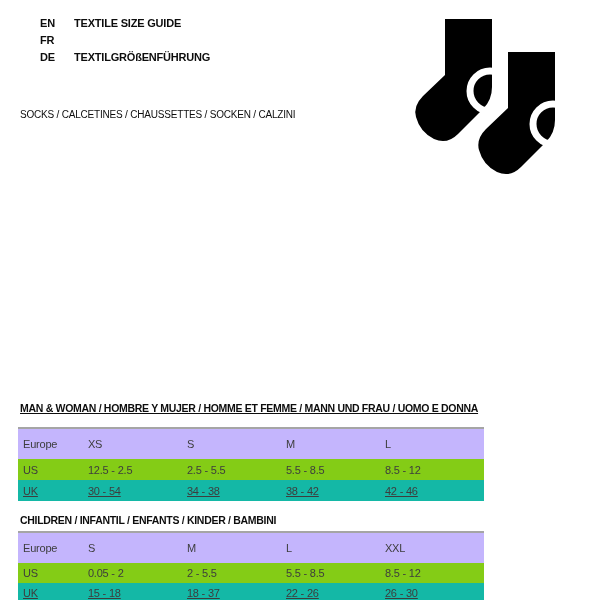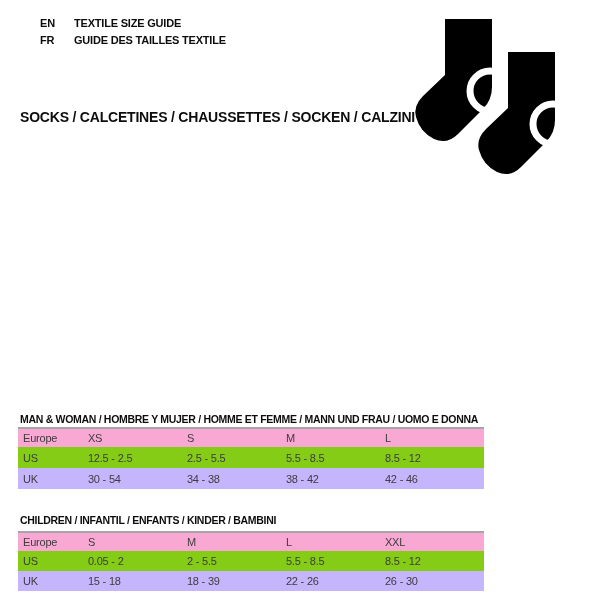--- a/index.html
+++ b/index.html
@@ -4,48 +4,51 @@
 <style>
   html,body{margin:0;padding:0;background:#fff;}
   .canvas{
     position:relative;width:600px;height:600px;background:#ffffff;overflow:hidden;
     font-family:"Liberation Sans", sans-serif;color:#111;
   }
   
   .lang-list{position:absolute;left:23px;top:14px;}
   .lang-row{display:flex;height:17px;align-items:center;font-weight:bold;font-size:11px;letter-spacing:-0.2px;color:#0d0d0d;padding-left:17px;}
   .lang-code{width:34px;flex:0 0 34px;}
-  .category-line{position:absolute;left:20px;top:109px;font-weight:bold;font-size:14px;letter-spacing:-0.2px;color:#0d0d0d;}
+  .category-line{position:absolute;left:20px;top:109px;font-weight:normal;font-size:10px;letter-spacing:-0.2px;color:#0d0d0d;}
   
   .socks-svg{position:absolute;left:404px;top:12px;}
   
   .table-title{position:absolute;left:20px;font-weight:bold;font-size:10.5px;letter-spacing:-0.3px;color:#0d0d0d;white-space:nowrap;}
   .size-table{position:absolute;left:18px;width:466px;font-size:11px;letter-spacing:-0.2px;color:#3d3d3d;}
   .t-row{display:flex;align-items:center;box-sizing:border-box;}
-  .t-head{height:20px;background:#f9a8d4;border-top:2px solid #a5a5a5;}
+  .t-head{height:32px;background:#c4b5fd;border-top:2px solid #a5a5a5;}
   .t-body{height:21px;background:#84cc16;}
   #table2 .t-body{height:20px;}
-  .t-body.alt{background:#c4b5fd;}
+  .t-body.alt{background:#14b8a6;text-decoration:underline;}
   .t-cell{box-sizing:border-box;overflow:hidden;white-space:nowrap;}
   .c0{flex:0 0 15%;padding-left:5px;text-align:left;}
   .c1,.c2,.c3,.c4{flex:0 0 21.25%;}
 </style>
 </head>
 <body>
 
 <div class="canvas">
 
   <div class="lang-list">
     <div class="lang-row">
       <span class="lang-code">EN</span>
       <span class="lang-label">TEXTILE SIZE GUIDE</span>
     </div>
     <div class="lang-row">
       <span class="lang-code">FR</span>
-      <span class="lang-label">GUIDE DES TAILLES TEXTILE</span>
+    </div>
+    <div class="lang-row">
+      <span class="lang-code">DE</span>
+      <span class="lang-label">TEXTILGRÖßENFÜHRUNG</span>
     </div>
   </div>
 
   <div class="category-line">SOCKS / CALCETINES / CHAUSSETTES / SOCKEN / CALZINI</div>
 
   <svg class="socks-svg" width="190" height="172" viewBox="0 0 190 172" xmlns="http://www.w3.org/2000/svg">
     <defs>
       <path id="sock" d="M 32 0 L 79 0 L 79 68 Q 79 81 70 90 L 45 115 Q 34 126 21 120 Q 7 113 3 98 Q 0 87 10 77 L 32 56 Z"></path>
     </defs>
 
@@ -54,21 +57,21 @@
       <circle cx="77" cy="72" r="20" fill="none" stroke="#fff" stroke-width="7"></circle>
     </g>
 
     <g transform="translate(72,40)">
       <use href="#sock" fill="none" stroke="#fff" stroke-width="11" stroke-linejoin="round"></use>
       <use href="#sock" fill="#000"></use>
       <circle cx="77" cy="72" r="20" fill="none" stroke="#fff" stroke-width="7"></circle>
     </g>
   </svg>
 
-  <div class="table-title" style="top:413px;">MAN &amp; WOMAN / HOMBRE Y MUJER / HOMME ET FEMME / MANN UND FRAU / UOMO E DONNA</div>
+  <div class="table-title" style="top:402px;text-decoration:underline;">MAN &amp; WOMAN / HOMBRE Y MUJER / HOMME ET FEMME / MANN UND FRAU / UOMO E DONNA</div>
   <div class="size-table" id="table1" style="top:427px;">
     <div class="t-row t-head">
       <div class="t-cell c0">Europe</div>
       <div class="t-cell c1">XS</div>
       <div class="t-cell c2">S</div>
       <div class="t-cell c3">M</div>
       <div class="t-cell c4">L</div>
     </div>
     <div class="t-row t-body">
       <div class="t-cell c0">US</div>
@@ -98,19 +101,19 @@
     <div class="t-row t-body">
       <div class="t-cell c0">US</div>
       <div class="t-cell c1">0.05 - 2</div>
       <div class="t-cell c2">2 - 5.5</div>
       <div class="t-cell c3">5.5 - 8.5</div>
       <div class="t-cell c4">8.5 - 12</div>
     </div>
     <div class="t-row t-body alt">
       <div class="t-cell c0">UK</div>
       <div class="t-cell c1">15 - 18</div>
-      <div class="t-cell c2">18 - 39</div>
+      <div class="t-cell c2">18 - 37</div>
       <div class="t-cell c3">22 - 26</div>
       <div class="t-cell c4">26 - 30</div>
     </div>
   </div>
 
 </div>
 
 </body></html>

